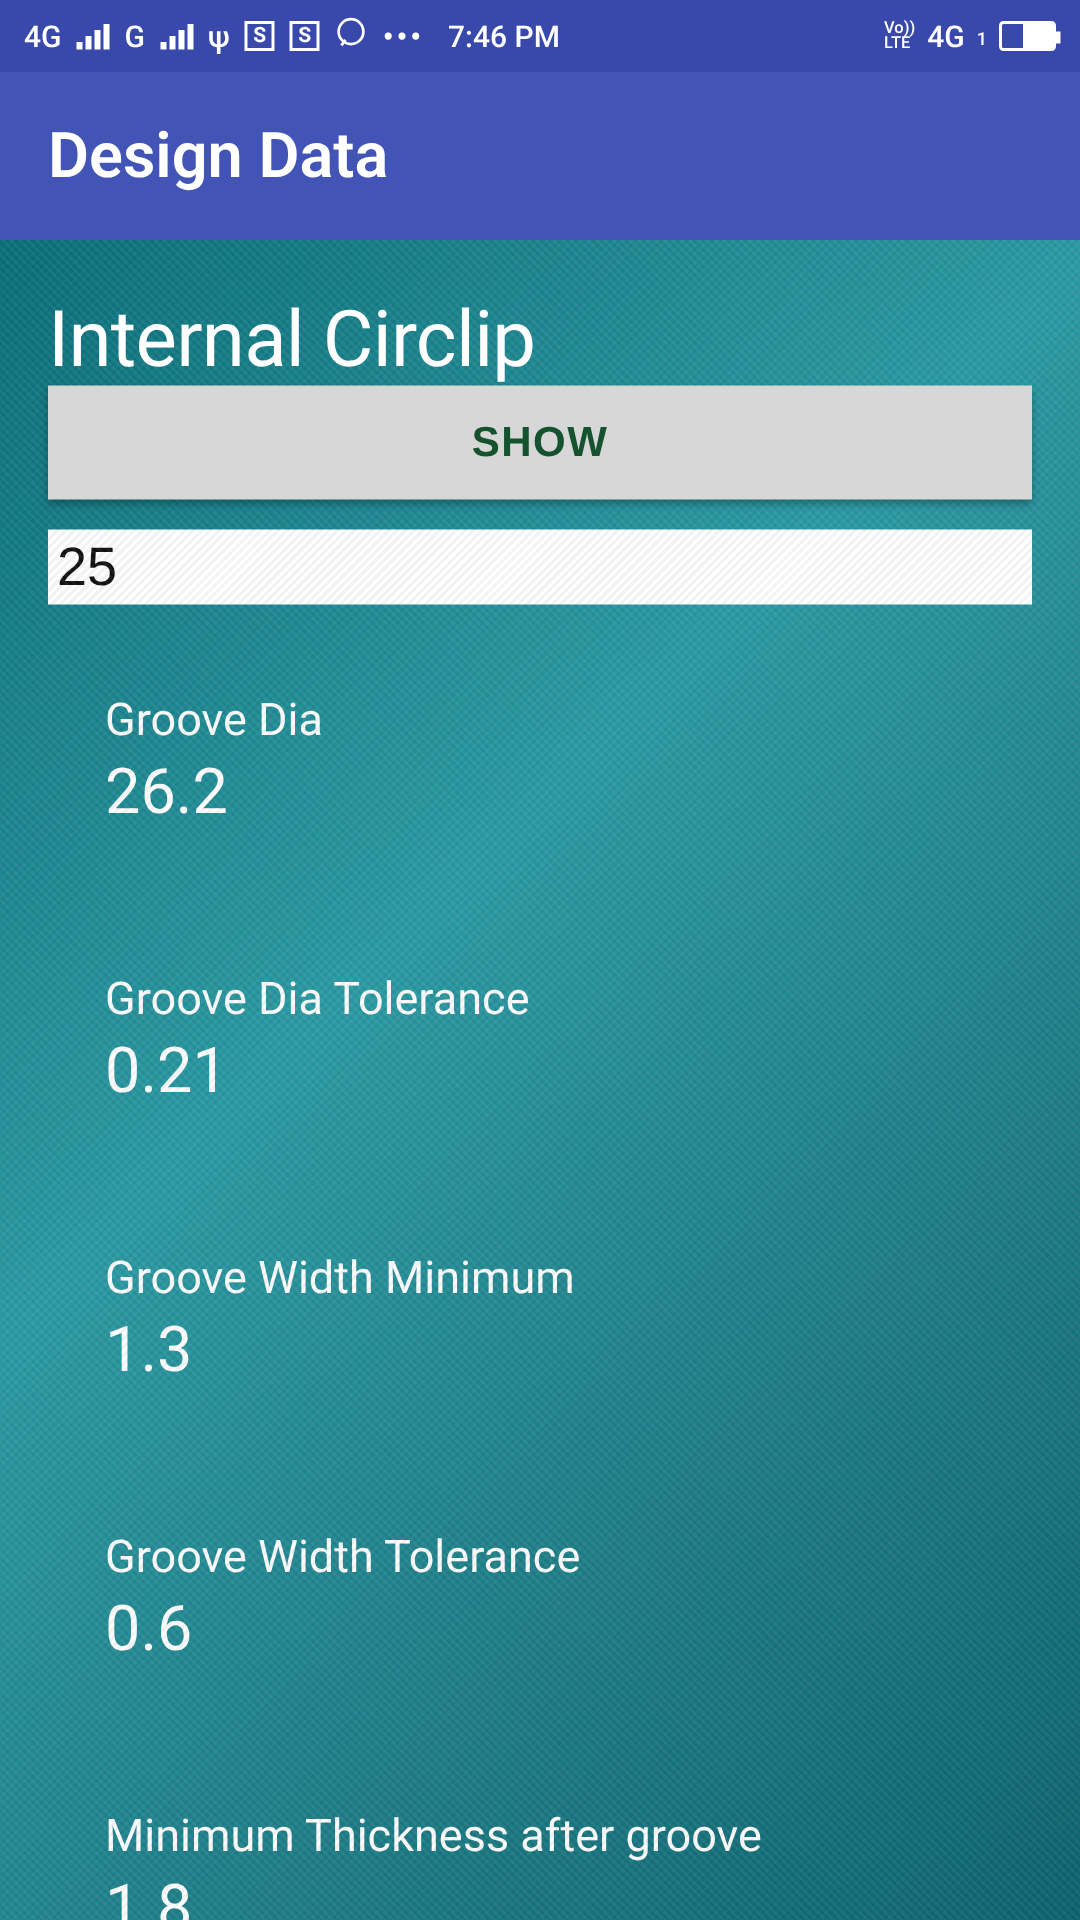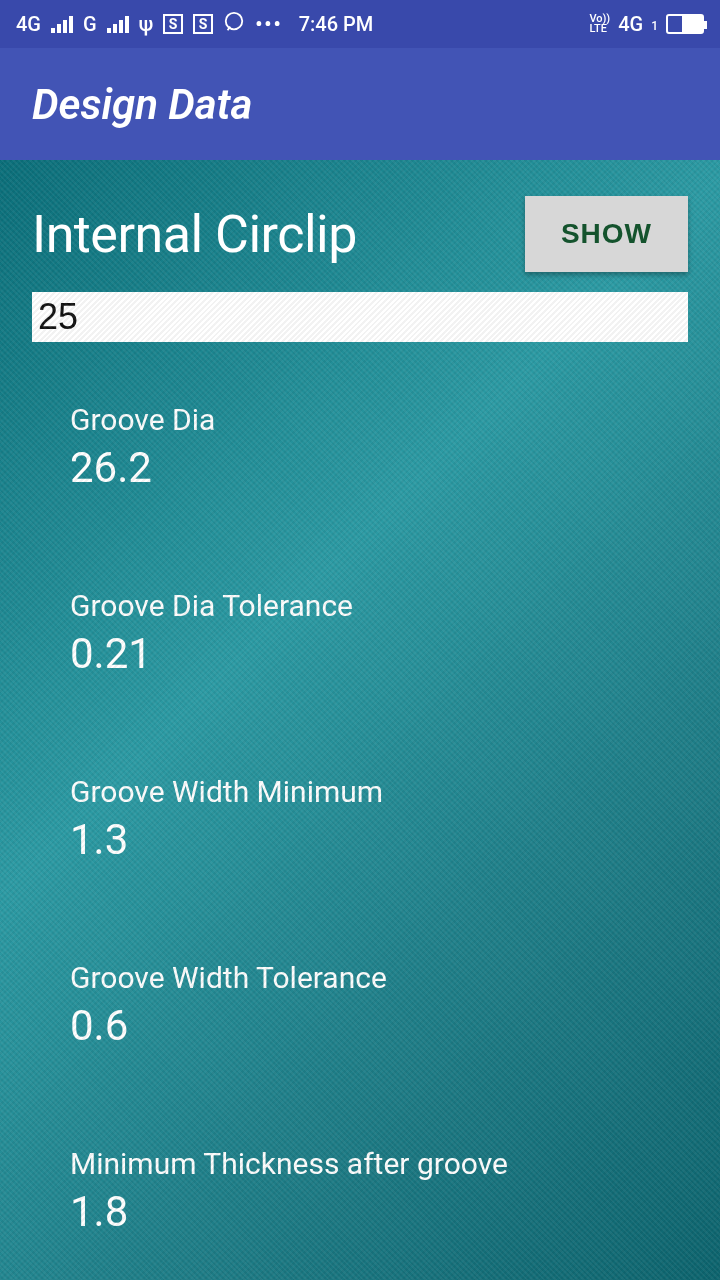--- a/index.html
+++ b/index.html
@@ -31,41 +31,41 @@
 
   .app-bar {
     height: 112px;
     background: #4254b5;
     color: #fff;
     display: flex;
     align-items: center;
     padding: 0 32px;
     font-size: 42px;
     font-weight: 600;
-    font-style: italic;
   }
 
   .content {
     position: relative;
     height: calc(1280px - 48px - 112px);
     background: linear-gradient(135deg, #0b6f7a, #2b9aa3 40%, #1e7d87 70%, #0d646e);
     background-color: #1e8791;
     overflow: hidden;
   }
   .noise {
     position:absolute; inset:0;
     background-image: repeating-linear-gradient(45deg, rgba(255,255,255,0.05) 0 2px, transparent 2px 4px),
                       repeating-linear-gradient(-45deg, rgba(0,0,0,0.05) 0 2px, transparent 2px 4px);
     pointer-events:none;
   }
 
   .header-row {
-    display:flex; align-items:center; justify-content:space-between;
+    display:flex; justify-content:space-between;
     padding: 36px 32px 8px 32px;
     position:relative;
+    flex-direction:column;
   }
   .page-title { color:#fff; font-size:52px; font-weight:400; letter-spacing:-0.5px;}
   .show-btn {
     background:#d7d7d7; color:#14532d; border:none;
     font-size:28px; font-weight:600; letter-spacing:1px;
     padding: 22px 36px;
     box-shadow: 0 3px 5px rgba(0,0,0,0.3);
   }
 
   .input-wrap { padding: 12px 32px 4px 32px; }

